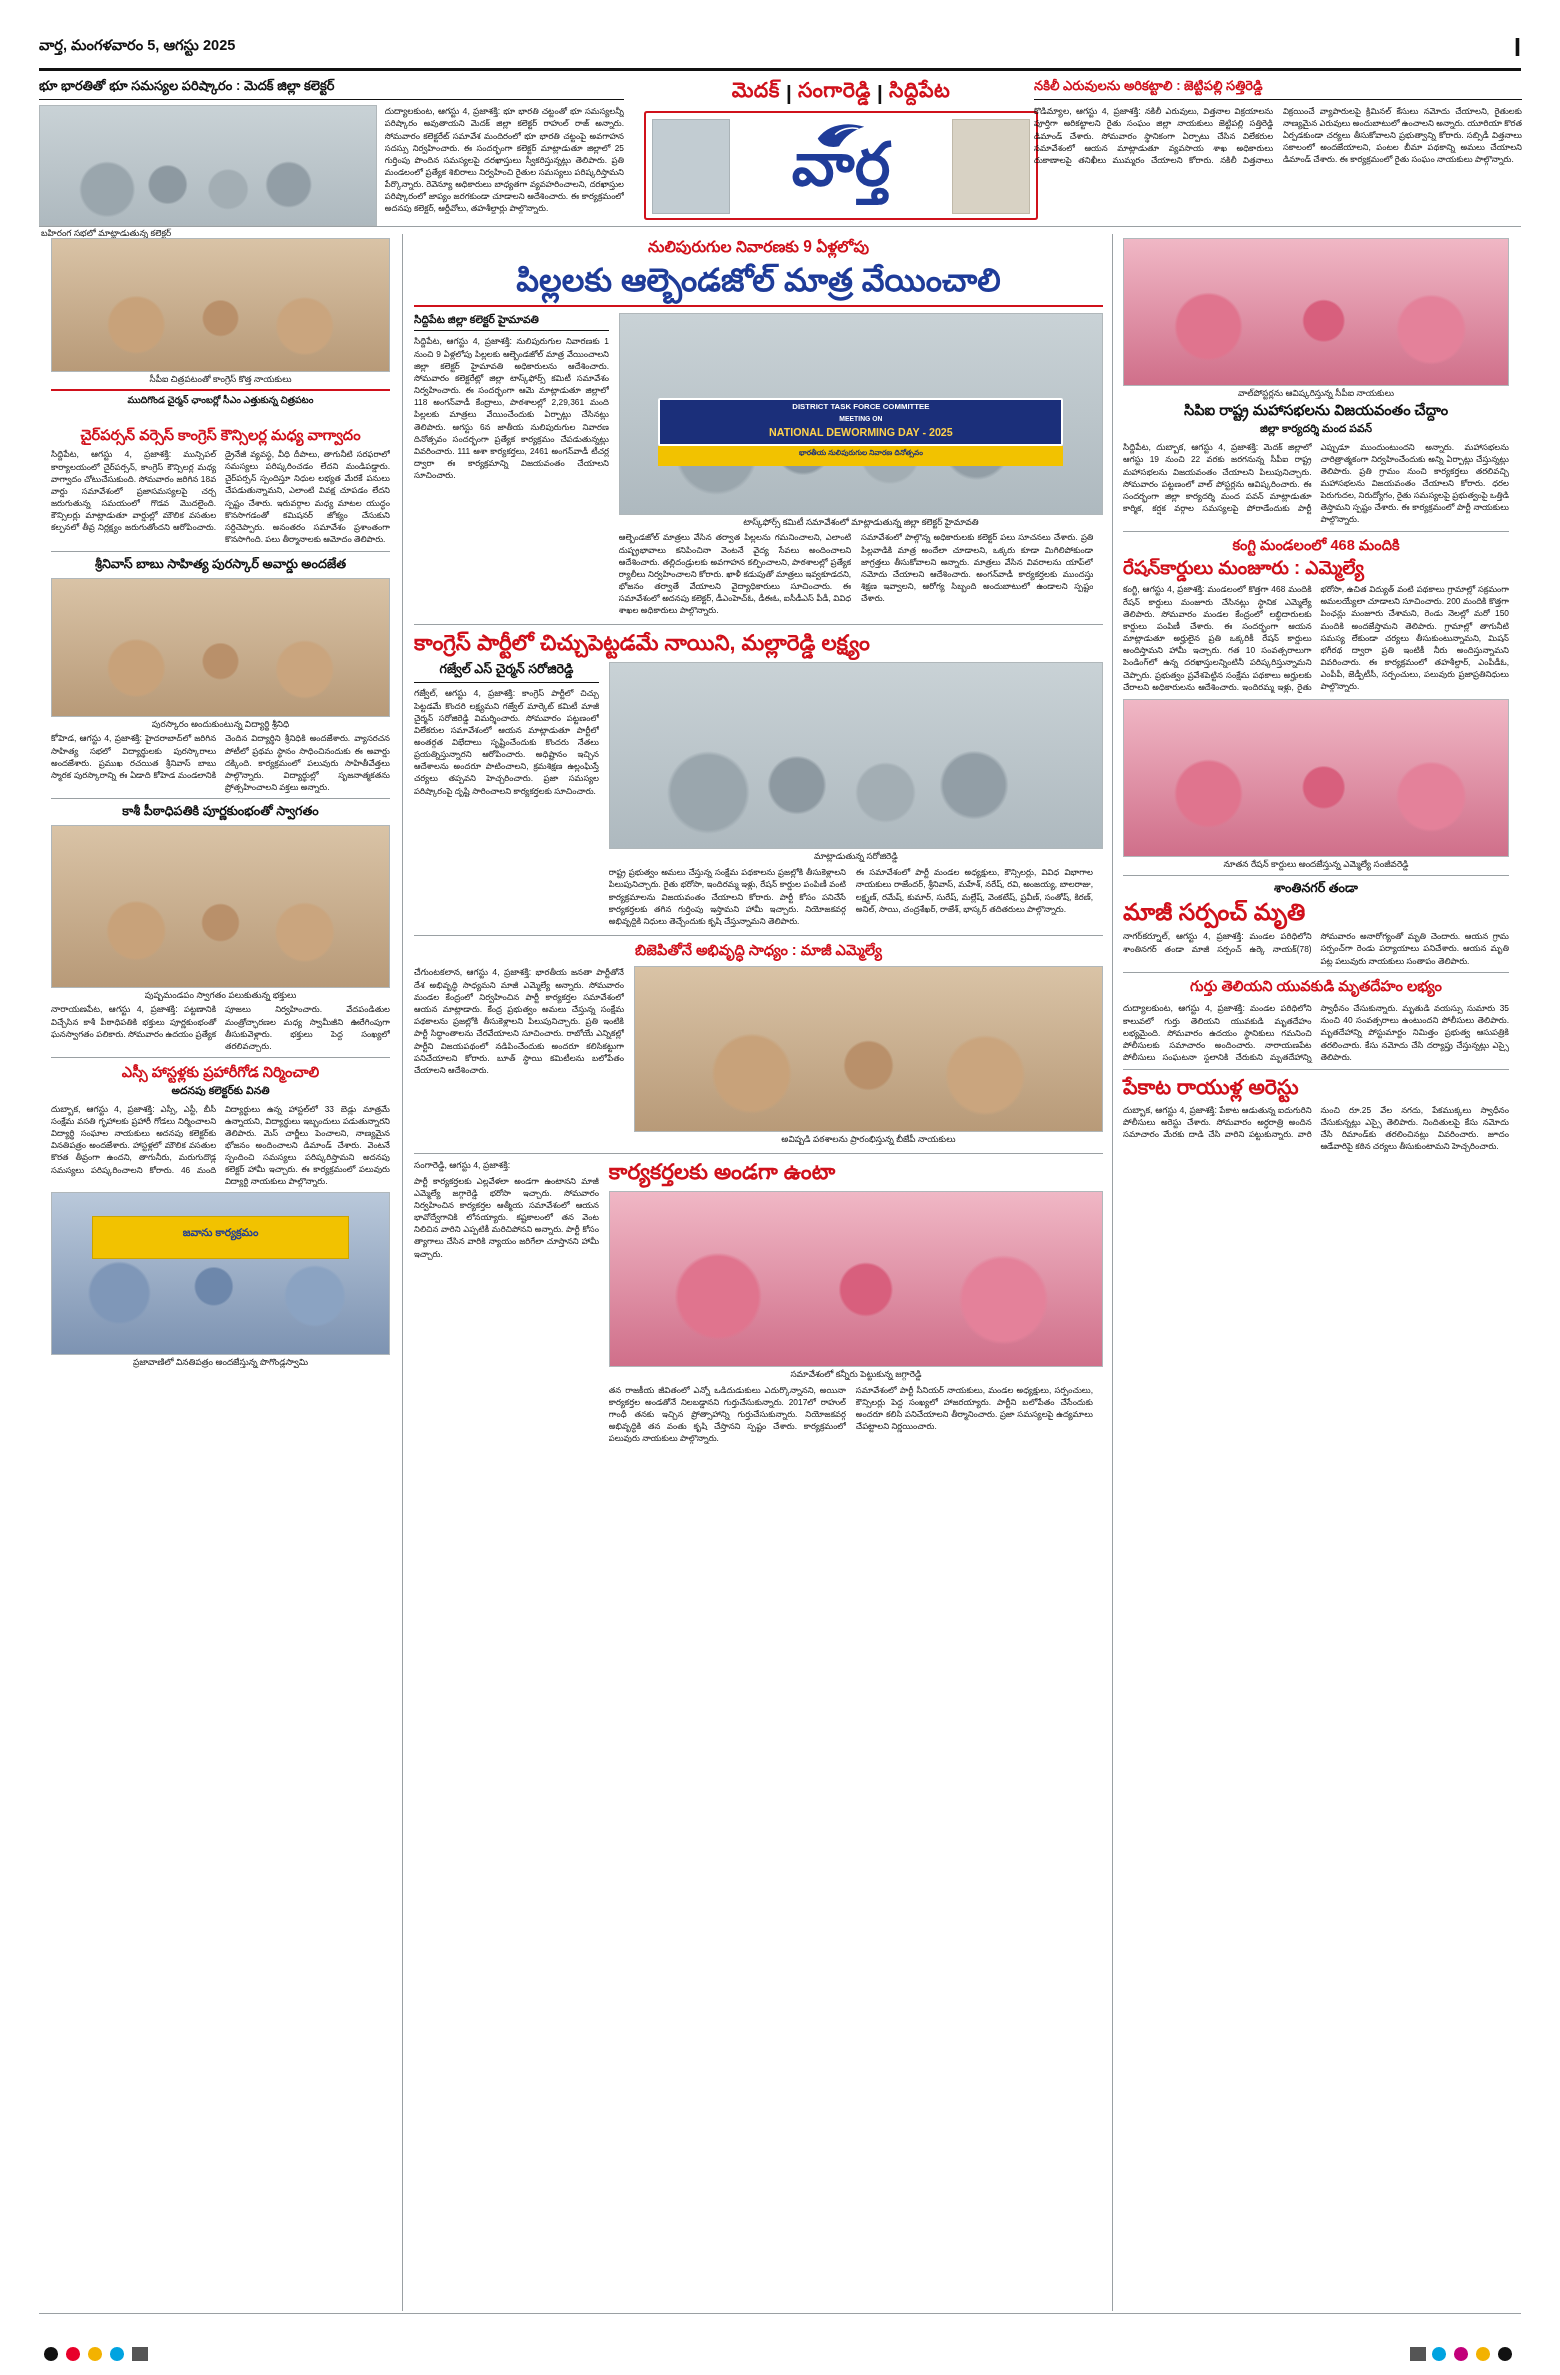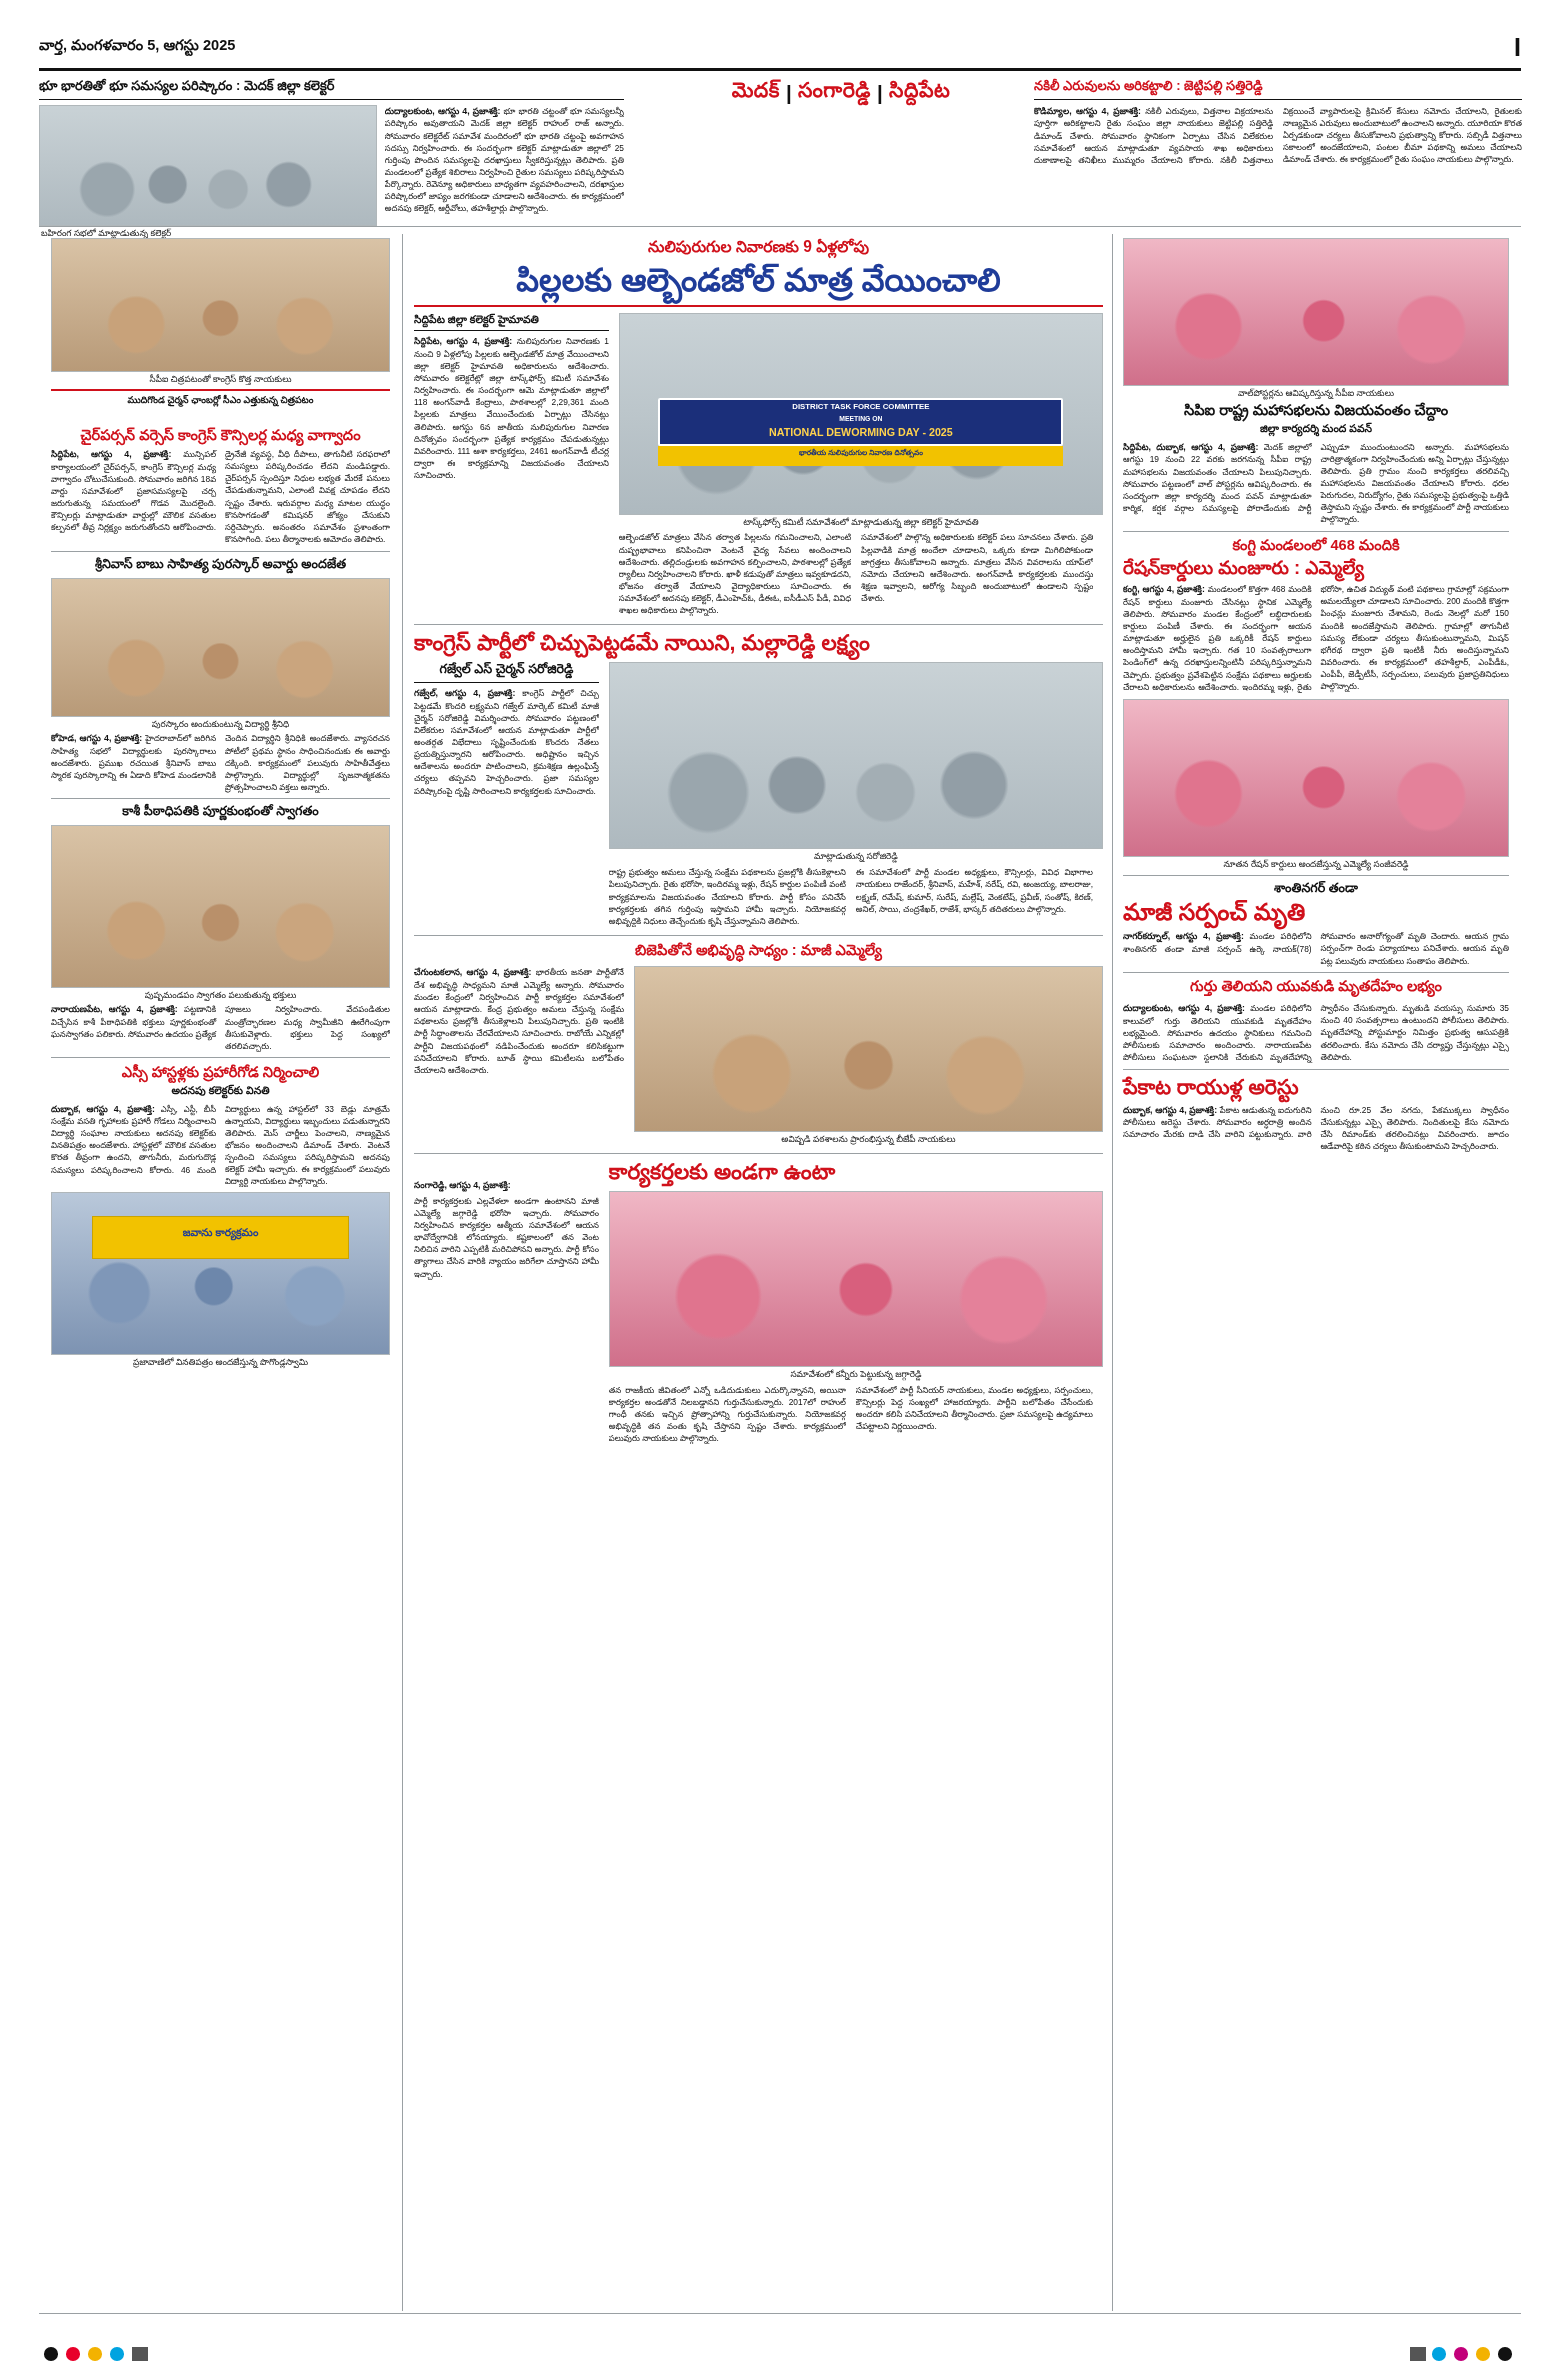--- a/index.html
+++ b/index.html
@@ -52,21 +52,21 @@
   .redrule{position:absolute;height:2px;background:#d0111b;}
   
   .kicker{font-size:15.6px;font-weight:bold;color:#d0111b;text-align:center;}
   .bighead{
     font-size:32px;font-weight:bold;color:#1f3c99;text-align:center;line-height:1.15;
   }
   .head2{font-size:21.5px;font-weight:bold;color:#d0111b;text-align:left;line-height:1.2;}
   .head3{font-size:14.6px;font-weight:bold;color:#d0111b;}
   .head4{font-size:12.7px;font-weight:bold;color:#111;}
   .subhead{font-size:10.7px;font-weight:bold;color:#111;}
-  .byline{font-size:8.8px;font-weight:bold;color:#111;margin-top:20px;}
+  .byline{font-size:8.8px;font-weight:normal;color:#111;}
   
   .strip{position:absolute;bottom:17.6px;height:11.7px;}
   .dot{width:13.7px;height:13.7px;border-radius:50%;display:inline-block;margin-right:3.9px;}
   .sq{width:15.6px;height:13.7px;display:inline-block;margin-right:2px;}
   
   .ph-people{
     position:absolute;inset:0;
     background:
       radial-gradient(circle at 20% 70%, #9aa6ad 0 9%, transparent 10%),
       radial-gradient(circle at 38% 66%, #8d99a1 0 8%, transparent 9%),
@@ -130,20 +130,29 @@
     <div class="cap" style="text-align:left;width:336px;">బహిరంగ సభలో మాట్లాడుతున్న కలెక్టర్</div>
   </div>
 
   <div class="mast">
     <div class="mast-top">
       <span>మెదక్</span>
         <span class="sep">|</span>
       <span>సంగారెడ్డి</span>
         <span class="sep">|</span>
       <span>సిద్దిపేట</span>
+    </div>
+    <div class="mast-main">
+      <div class="mast-photo"></div>
+      <div class="mast-photo2"></div>
+      <svg class="mast-bird" width="55" height="33" viewBox="0 0 56 34">
+        <path d="M4 20 C14 6, 34 2, 52 8 C40 12, 32 18, 26 28 C18 30, 8 28, 4 20 Z" fill="#1f3c99"></path>
+        <path d="M22 16 C28 10, 38 8, 46 10" stroke="#fff" stroke-width="1.6" fill="none"></path>
+      </svg>
+      <div class="mast-logo">వార్త</div>
     </div>
   </div>
 
   <div class="hdr-right">
     <h3>నకిలీ ఎరువులను అరికట్టాలి : జెట్టిపల్లి సత్తిరెడ్డి</h3>
     <div class="body-txt" style="margin-top:4.9px;max-height:137px;column-count:2;column-gap:9.8px;"><span class="byline">కొడిమ్యాల, ఆగస్టు 4, ప్రజాశక్తి:</span> <span>నకిలీ ఎరువులు, విత్తనాల విక్రయాలను పూర్తిగా అరికట్టాలని రైతు సంఘం జిల్లా నాయకులు జెట్టిపల్లి సత్తిరెడ్డి డిమాండ్ చేశారు. సోమవారం స్థానికంగా ఏర్పాటు చేసిన విలేకరుల సమావేశంలో ఆయన మాట్లాడుతూ వ్యవసాయ శాఖ అధికారులు దుకాణాలపై తనిఖీలు ముమ్మరం చేయాలని కోరారు. నకిలీ విత్తనాలు విక్రయించే వ్యాపారులపై క్రిమినల్ కేసులు నమోదు చేయాలని, రైతులకు నాణ్యమైన ఎరువులు అందుబాటులో ఉంచాలని అన్నారు. యూరియా కొరత ఏర్పడకుండా చర్యలు తీసుకోవాలని ప్రభుత్వాన్ని కోరారు. సబ్సిడీ విత్తనాలు సకాలంలో అందజేయాలని, పంటల బీమా పథకాన్ని అమలు చేయాలని డిమాండ్ చేశారు. ఈ కార్యక్రమంలో రైతు సంఘం నాయకులు పాల్గొన్నారు.</span></div>
   </div>
 
   <div class="hrule" style="left:39px;top:226px;width:1482px;"></div>
 

